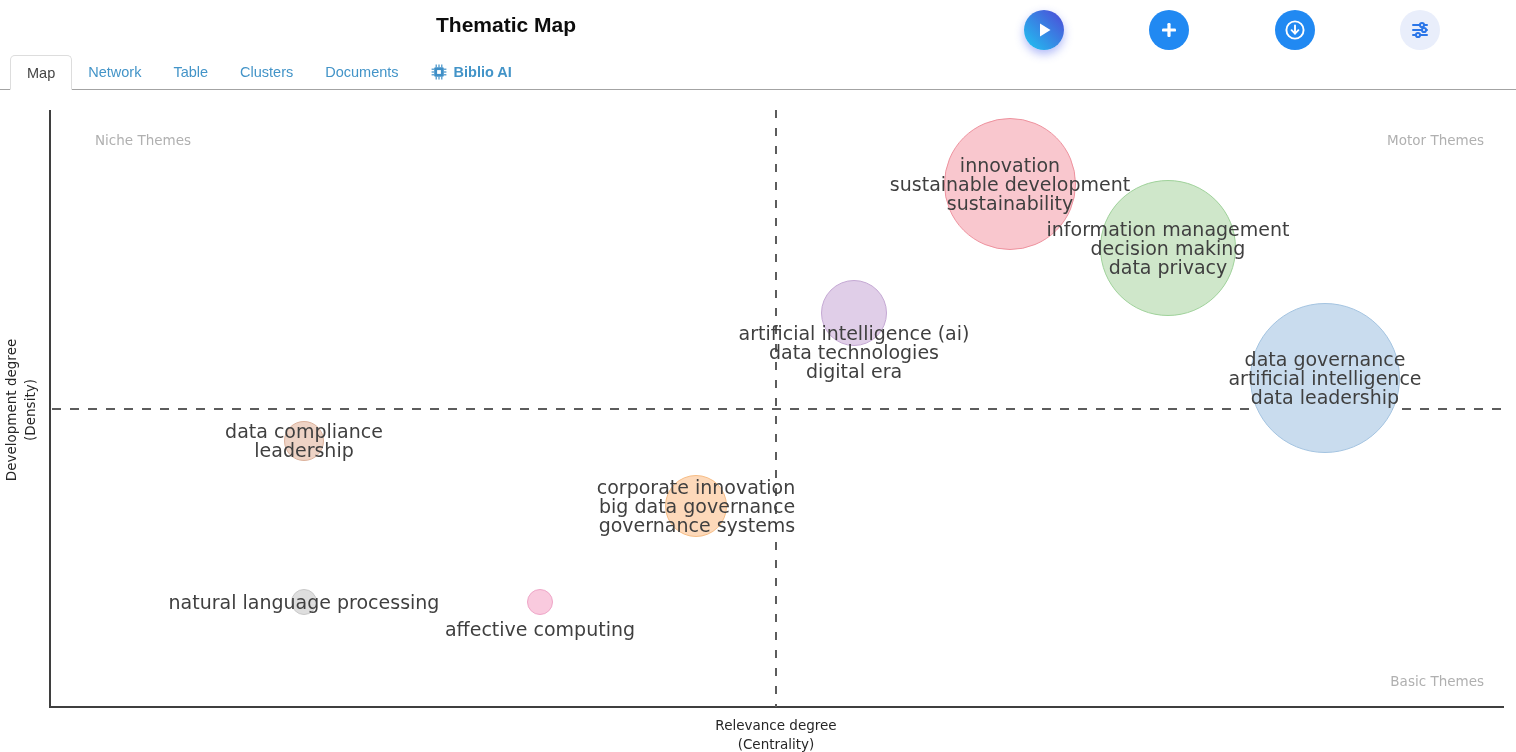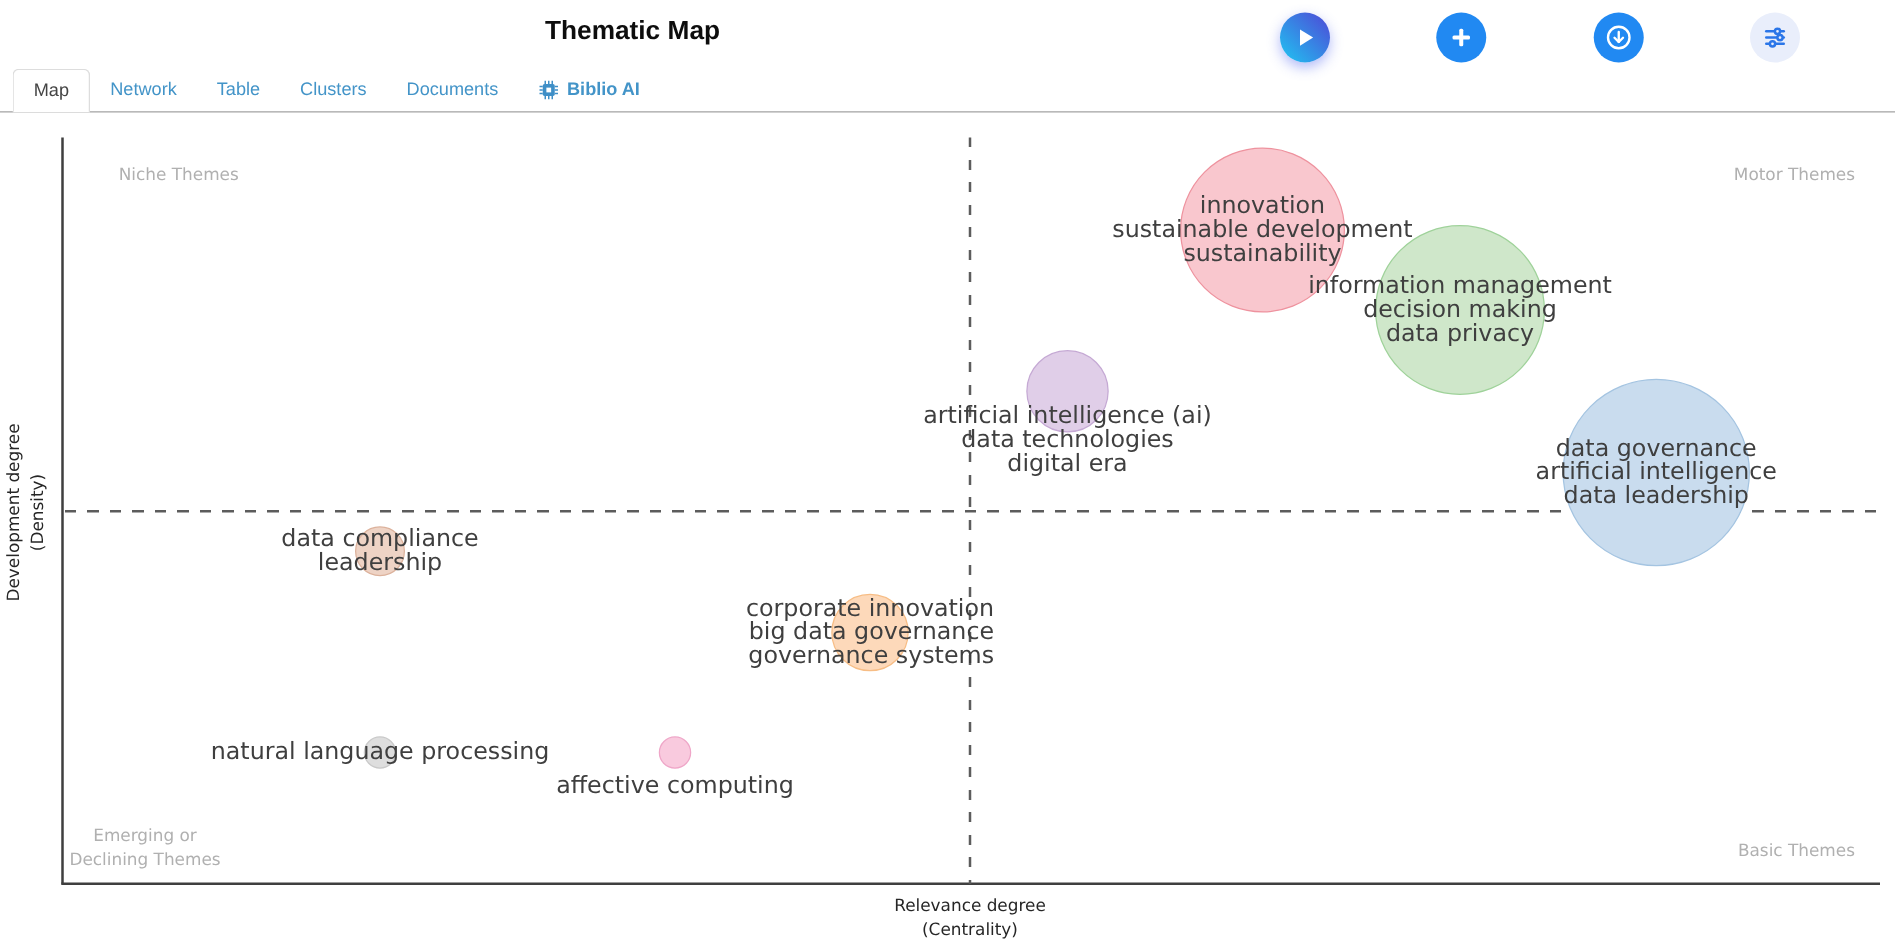--- a/index.html
+++ b/index.html
@@ -138,22 +138,20 @@
   </div>
 
   <div class="chart">
     <div class="abs axis-y"></div>
     <div class="abs axis-x"></div>
     <div class="abs divider-v"></div>
     <div class="abs divider-h"></div>
 
     <div class="quad-label q-tl">Niche Themes</div>
     <div class="quad-label q-tr">Motor Themes</div>
-    <div class="quad-label q-bl">Emerging or
-Declining Themes</div>
     <div class="quad-label q-br">Basic Themes</div>
 
     <div class="axis-label ylab">Development degree
 (Density)</div>
     <div class="axis-label xlab">Relevance degree
 (Centrality)</div>
 
     <div id="bubble-layer">
         <div class="bubble" style="left: 944px; top: 28px; width: 132px; height: 132px; background: rgb(249, 199, 206); border-color: rgb(238, 146, 158);"></div>
         <div class="bubble" style="left: 1100px; top: 90px; width: 136px; height: 136px; background: rgb(207, 231, 202); border-color: rgb(159, 210, 154);"></div>

